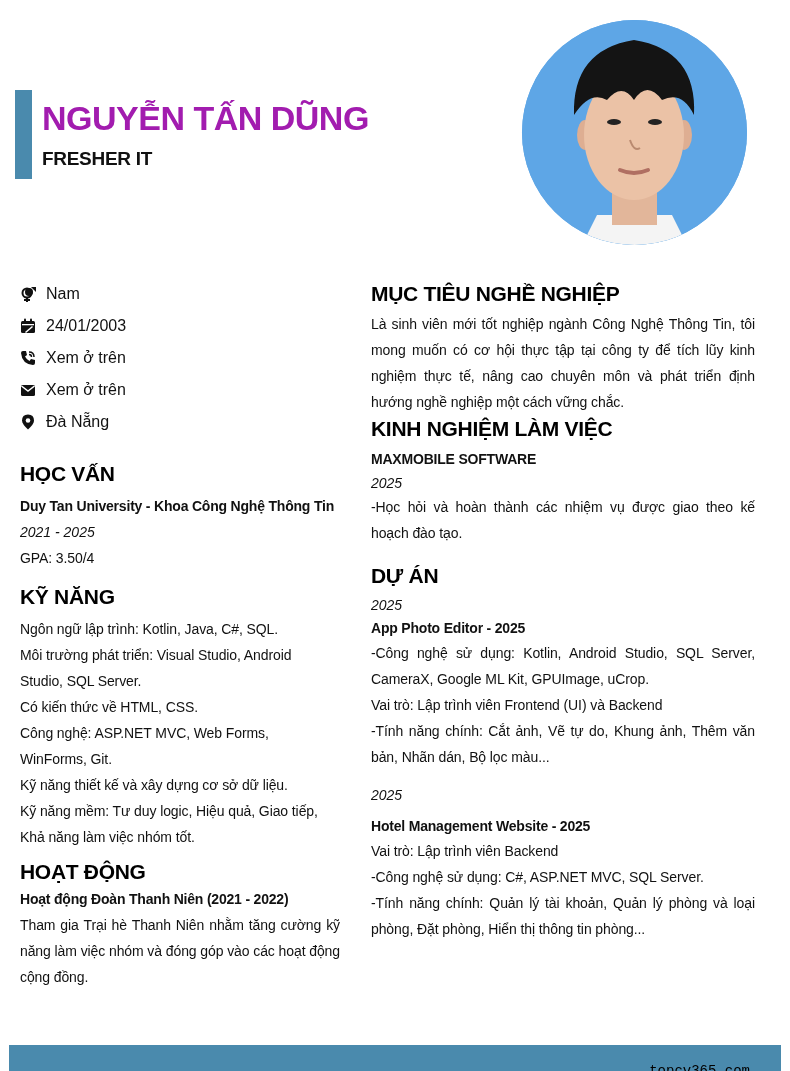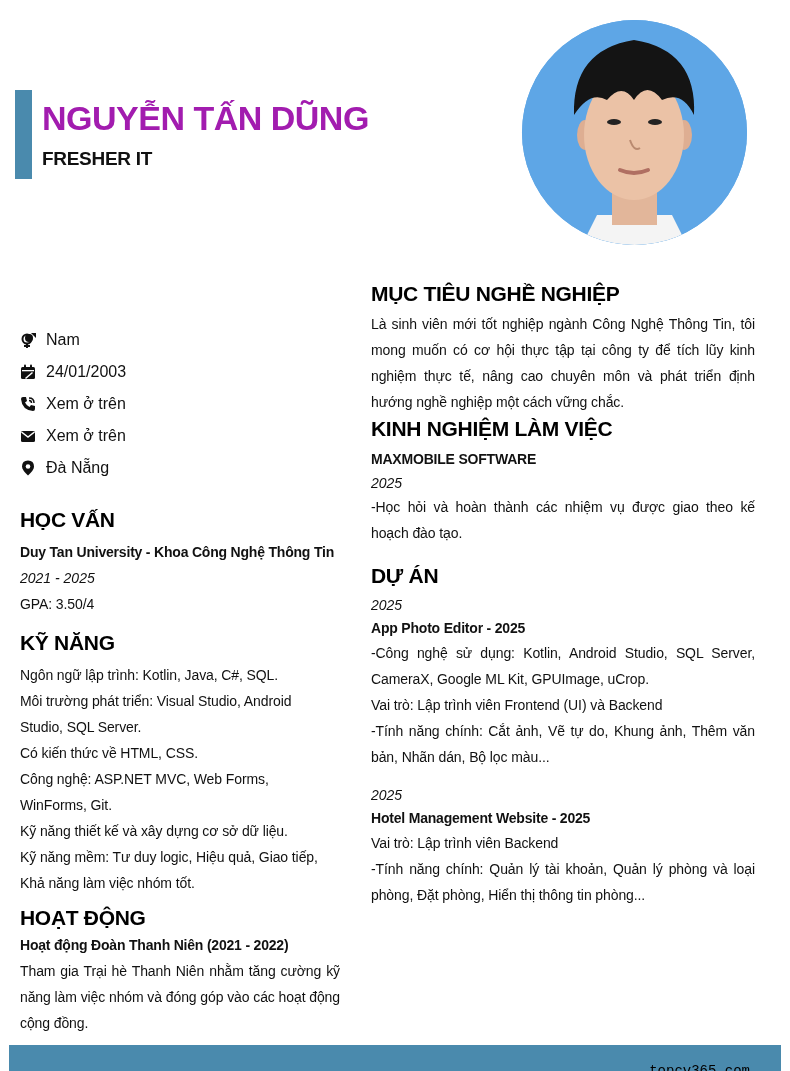--- a/index.html
+++ b/index.html
@@ -6,21 +6,21 @@
   html, body { width: 790px; height: 1071px; background: #ffffff; overflow: hidden; }
   body { position: relative; font-family: "Liberation Sans", "DejaVu Sans", sans-serif; color: #111; }
 
   .header-bar { position: absolute; left: 15px; top: 90px; width: 17px; height: 89px; background: #4a8aad; }
   .name { position: absolute; left: 42px; top: 98px; font-size: 34px; font-weight: bold; letter-spacing: -0.5px; color: #a21caf; line-height: 40px; }
   .role { position: absolute; left: 42px; top: 147px; font-size: 19px; font-weight: bold; color: #111; line-height: 24px; letter-spacing: -0.3px; }
 
   .avatar { position: absolute; left: 522px; top: 20px; width: 225px; height: 225px; border-radius: 50%; background: #5ea6e6; overflow: hidden; }
   .avatar svg { width: 100%; height: 100%; display: block; }
 
-  .left { position: absolute; left: 20px; top: 278px; width: 320px; margin-top: 46px; }
+  .left { position: absolute; left: 20px; top: 278px; width: 320px; }
   .right { position: absolute; left: 371px; top: 280px; width: 384px; }
 
   .contact-row { display: flex; align-items: center; height: 32px; font-size: 16px; }
   .contact-row .ic { width: 16px; height: 16px; margin-right: 10px; display: inline-flex; align-items: center; justify-content: center; }
   .contact-row .ic svg { width: 16px; height: 16px; fill: #111; }
 
   .sec-title { font-size: 21px; font-weight: bold; color: #000000; letter-spacing: -0.3px; line-height: 28px; }
   .sub-bold { font-size: 14px; font-weight: bold; line-height: 26px; letter-spacing: -0.2px; }
   .italic { font-size: 14px; font-style: italic; line-height: 26px; }
   .txt { font-size: 14px; line-height: 26px; letter-spacing: -0.1px; }
@@ -159,22 +159,23 @@
     <h2 class="sec-title">DỰ ÁN</h2>
     <div style="margin-top:4px;">
       <div class="italic" style="line-height:22px;">2025</div>
       <div class="sub-bold" style="line-height:24px;">App Photo Editor - 2025</div>
       <div class="txt just">-Công nghệ sử dụng: Kotlin, Android Studio, SQL Server, CameraX, Google ML Kit, GPUImage, uCrop.</div>
       <div class="txt">Vai trò: Lập trình viên Frontend (UI) và Backend</div>
       <div class="txt just">-Tính năng chính: Cắt ảnh, Vẽ tự do, Khung ảnh, Thêm văn bản, Nhãn dán, Bộ lọc màu...</div>
     </div>
     <div style="margin-top:14px;">
       <div class="italic" style="line-height:22px;">2025</div>
-      <div class="sub-bold" style="line-height:24px;">Hotel Management Website - 2025</div>
+      <div class="sub-bold" style="line-height:24px;margin-top:8px;">Hotel Management Website - 2025</div>
       <div class="txt">Vai trò: Lập trình viên Backend</div>
+      <div class="txt">-Công nghệ sử dụng: C#, ASP.NET MVC, SQL Server.</div>
       <div class="txt just">-Tính năng chính: Quản lý tài khoản, Quản lý phòng và loại phòng, Đặt phòng, Hiển thị thông tin phòng...</div>
     </div>
   </div>
 </div>
 
 <div class="footer">
   <span class="footer-text">topcv365.com</span>
 </div>
 
 </body></html>

